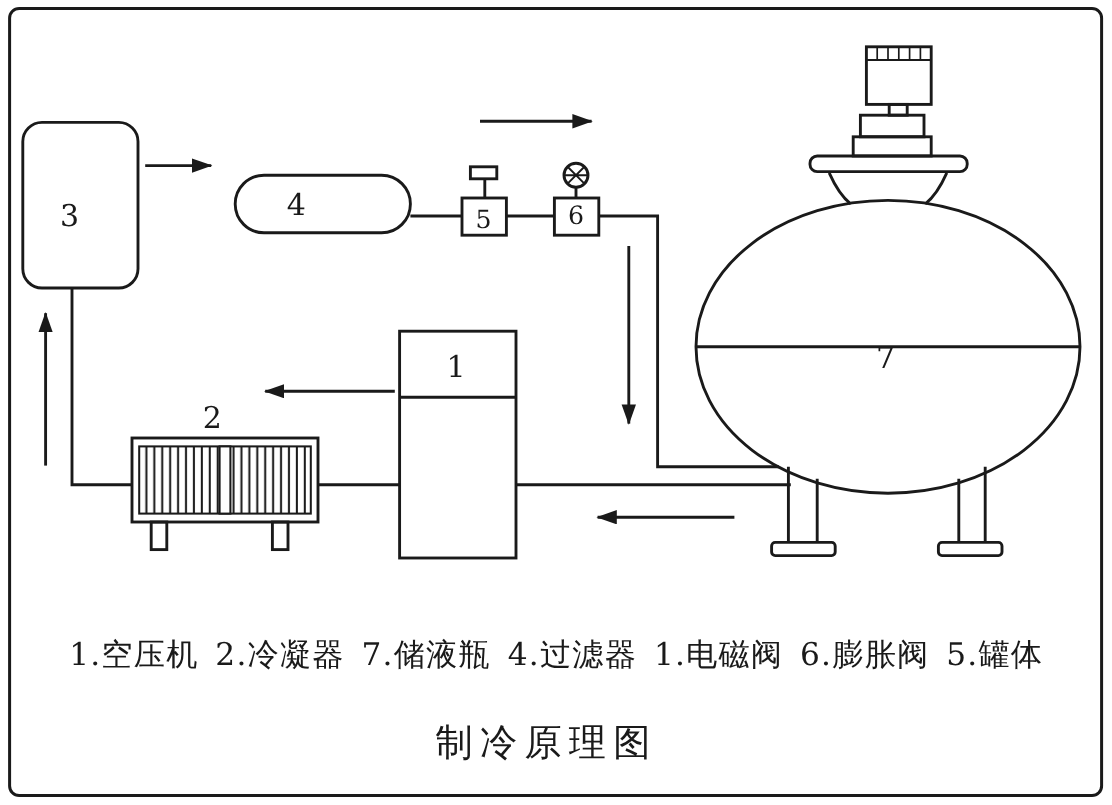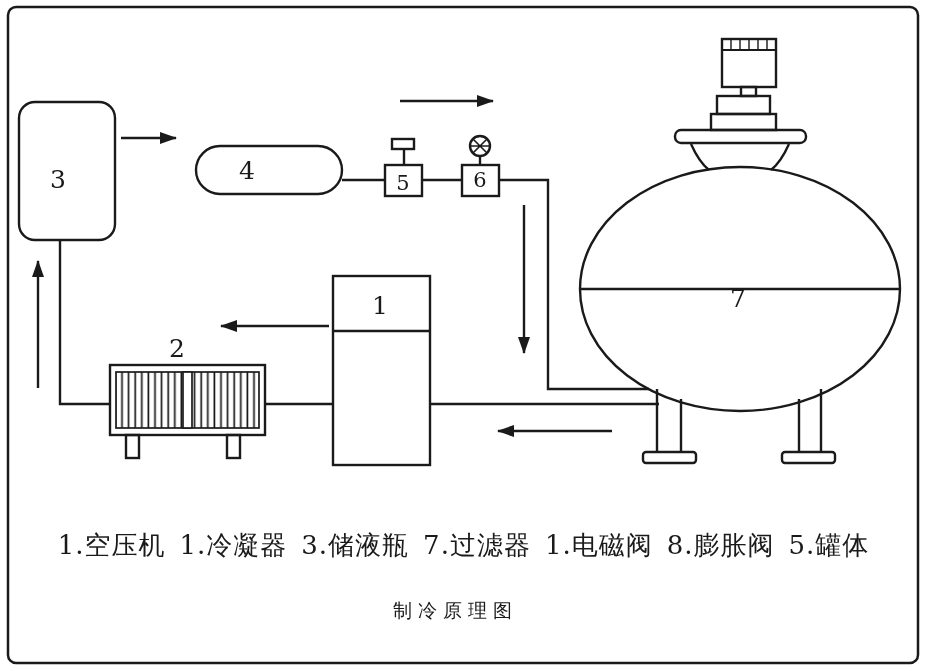--- a/index.html
+++ b/index.html
@@ -34,21 +34,21 @@
   .legend span {
     display: inline-block;
     margin: 0 7px;
   }
   .fig-title {
     position: absolute;
     top: 598px;
     left: 0;
     right: 16px;
     text-align: center;
-    font-size: 19px;
+    font-size: 31px;
     color: #1a1a1a;
     letter-spacing: 6px;
   }
   text {
     font-family: "DejaVu Serif", "Liberation Serif", serif;
     fill: #1a1a1a;
   }
 </style>
 </head>
 <body>
@@ -143,18 +143,18 @@
     <text x="58" y="188" font-size="25" text-anchor="middle">3</text>
     <text x="247" y="179" font-size="25" text-anchor="middle">4</text>
     <text x="403" y="190" font-size="21" text-anchor="middle">5</text>
     <text x="480" y="187" font-size="21" text-anchor="middle">6</text>
     <text x="738" y="307" font-size="25" text-anchor="middle">7</text>
     <text x="380" y="314" font-size="25" text-anchor="middle">1</text>
     <text x="177" y="357" font-size="25" text-anchor="middle">2</text>
   </svg>
 
   <div class="legend">
-    <span>1.空压机</span><span>1.冷凝器</span><span>3.储液瓶</span><span>7.过滤器</span><span>1.电磁阀</span><span>8.膨胀阀</span><span>5.罐体</span>
+    <span>1.空压机</span><span>2.冷凝器</span><span>7.储液瓶</span><span>4.过滤器</span><span>1.电磁阀</span><span>6.膨胀阀</span><span>5.罐体</span>
   </div>
 
   <div class="fig-title">制冷原理图</div>
 
 </div>
 
 </body></html>

